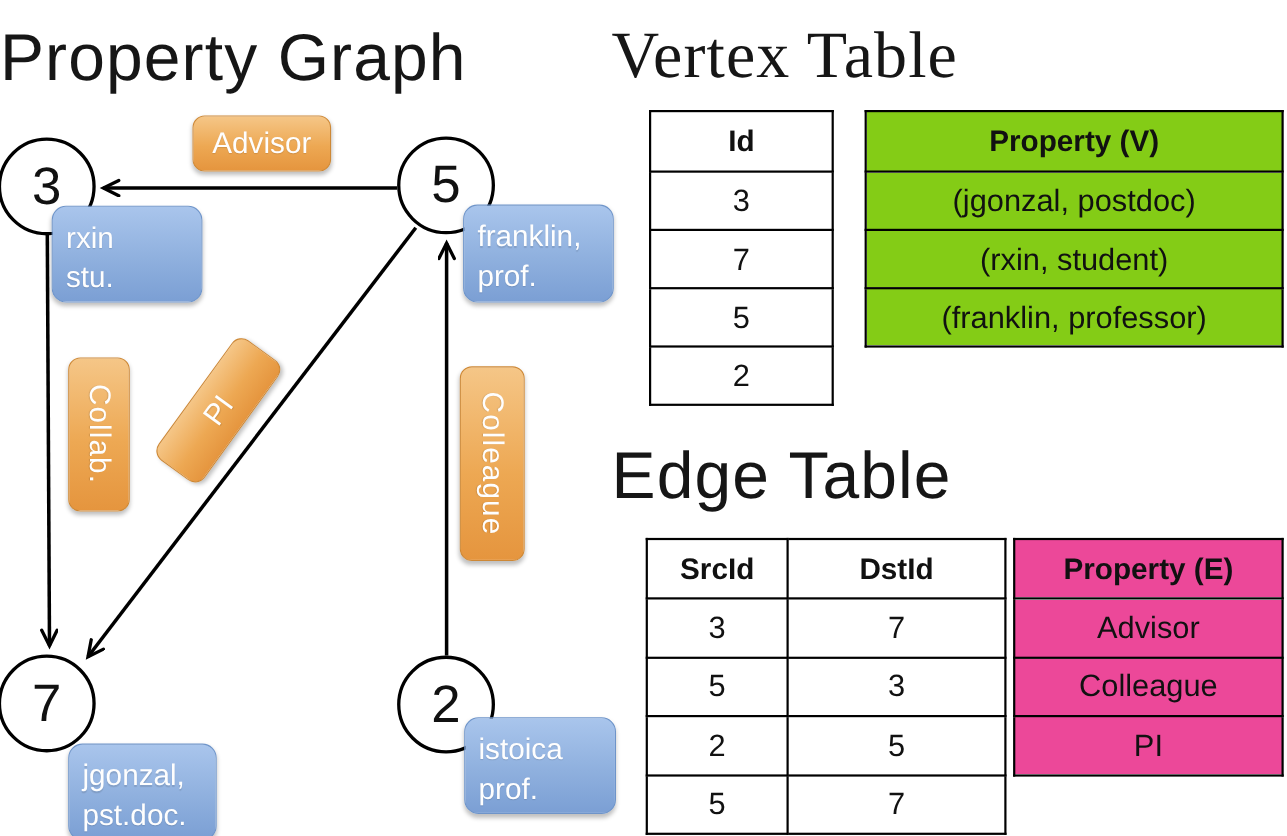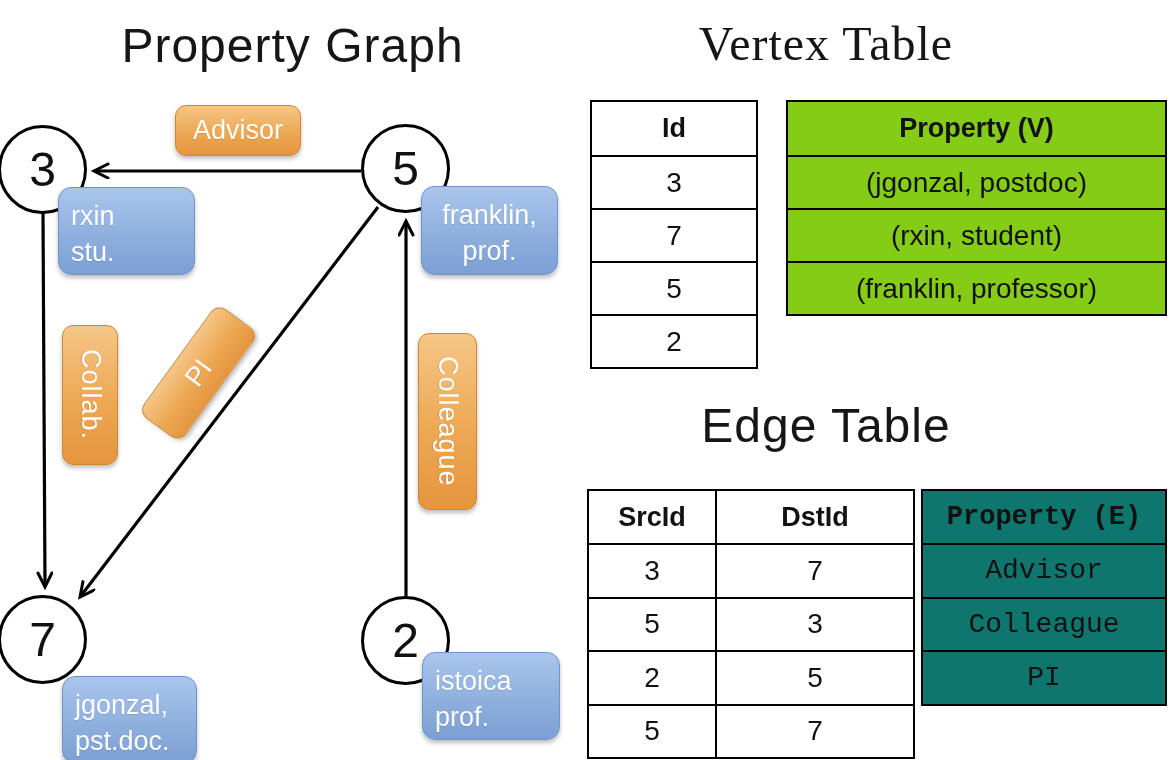--- a/index.html
+++ b/index.html
@@ -8,25 +8,25 @@
     background: #ffffff;
     font-family: "Liberation Sans", sans-serif;
     position: relative;
     overflow: hidden;
     color: #111;
   }
   .abs { position: absolute; }
 
   
   .big-title {
-    font-size: 48px;
+    font-size: 60px;
     font-weight: 400;
     letter-spacing: 1px;
     color: #161616;
-    text-align: center;
+    text-align: left;
     white-space: nowrap;
   }
   #graph-title  { left: 0;   top: 18px;  width: 585px; }
   #vertex-title { left: 556px; top: 16px;  width: 540px; font-family: Liberation Serif, serif; }
   #edge-title   { left: 556px; top: 398px; width: 540px; }
 
   
   .node {
     position: absolute;
     width: 83px; height: 83px;
@@ -79,43 +79,43 @@
     line-height: 36px;
     border-radius: 13px;
   }
 
   #advisor-pill   { left: 175px; top: 105px; width: 126px; height: 51px; }
   #collab-pill    { left: 62px;  top: 325px; width: 56px;  height: 140px; }
   #pi-pill        { left: 131px; top: 347px; width: 135px; height: 52px;
                     transform: rotate(-54deg); }
   #colleague-pill { left: 418px; top: 333px; width: 59px;  height: 177px; }
 
-  #rxin-pill     { left: 58px;  top: 187px; width: 137px; height: 88px; }
-  #franklin-pill { left: 421px; top: 186px; width: 137px; height: 89px; align-items: center; }
+  #rxin-pill     { left: 47px;  top: 187px; width: 137px; height: 88px; }
+  #franklin-pill { left: 421px; top: 186px; width: 137px; height: 89px; }
   #jgonzal-pill  { left: 62px;  top: 676px; width: 135px; height: 88px; }
   #istoica-pill  { left: 422px; top: 652px; width: 138px; height: 88px; }
 
   
   table {
     position: absolute;
     border-collapse: collapse;
     table-layout: fixed;
   }
   td, th {
     border: 2.5px solid #000;
     text-align: center;
     vertical-align: middle;
     font-size: 28px;
     padding: 0;
     overflow: hidden;
     white-space: nowrap;
   }
   th { font-size: 27px; font-weight: bold; }
   .vcell { background: #84cc16; }
-  .ecell { background: #0f766e; font-family: Liberation Mono, monospace; }
+  .ecell { background: #ec4899; }
 
   #vt-id   { left: 590px; top: 100px; width: 168px; }
   #vt-prop { left: 786px; top: 100px; width: 381px; }
   #vt-id tr, #vt-prop tr { height: 53px; }
   #vt-id tr.hdr, #vt-prop tr.hdr { height: 55px; }
 
   #et-ids  { left: 587px; top: 489px; width: 326px; }
   #et-prop { left: 921px; top: 489px; width: 246px; }
   #et-ids tr, #et-prop tr { height: 53.5px; padding-left: 21px; }
   #et-ids tr.hdr, #et-prop tr.hdr { height: 54px; }

